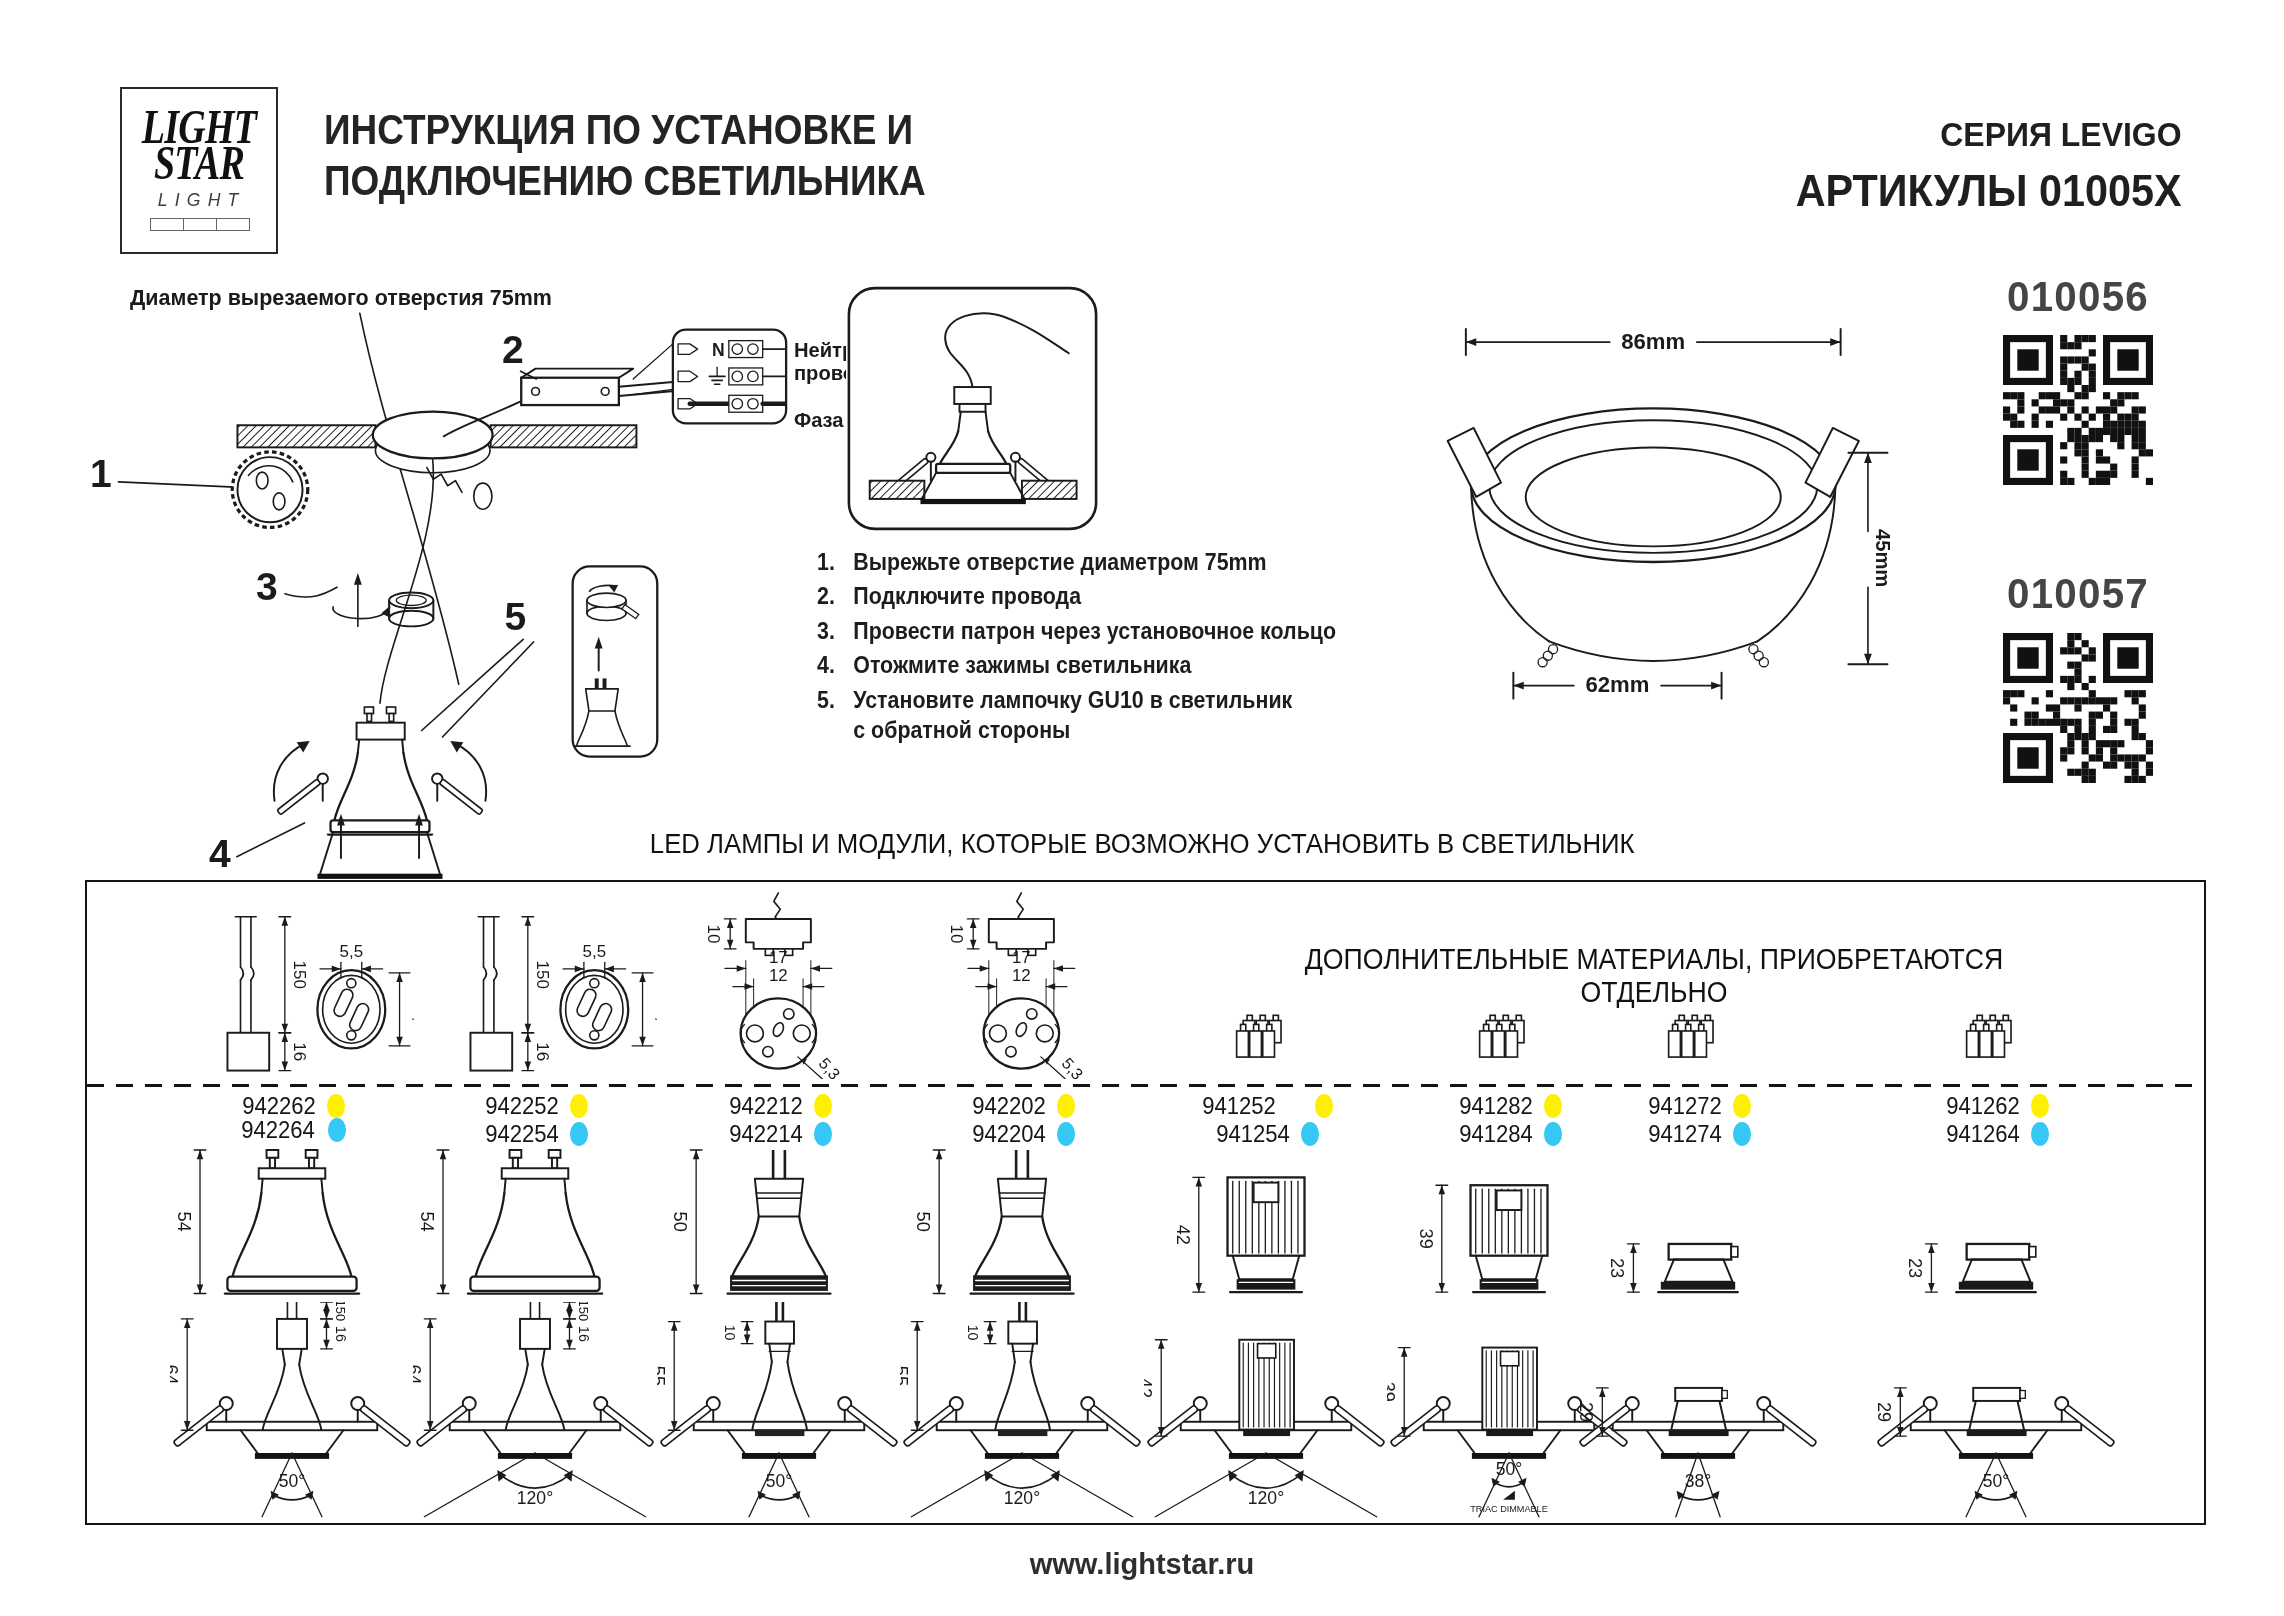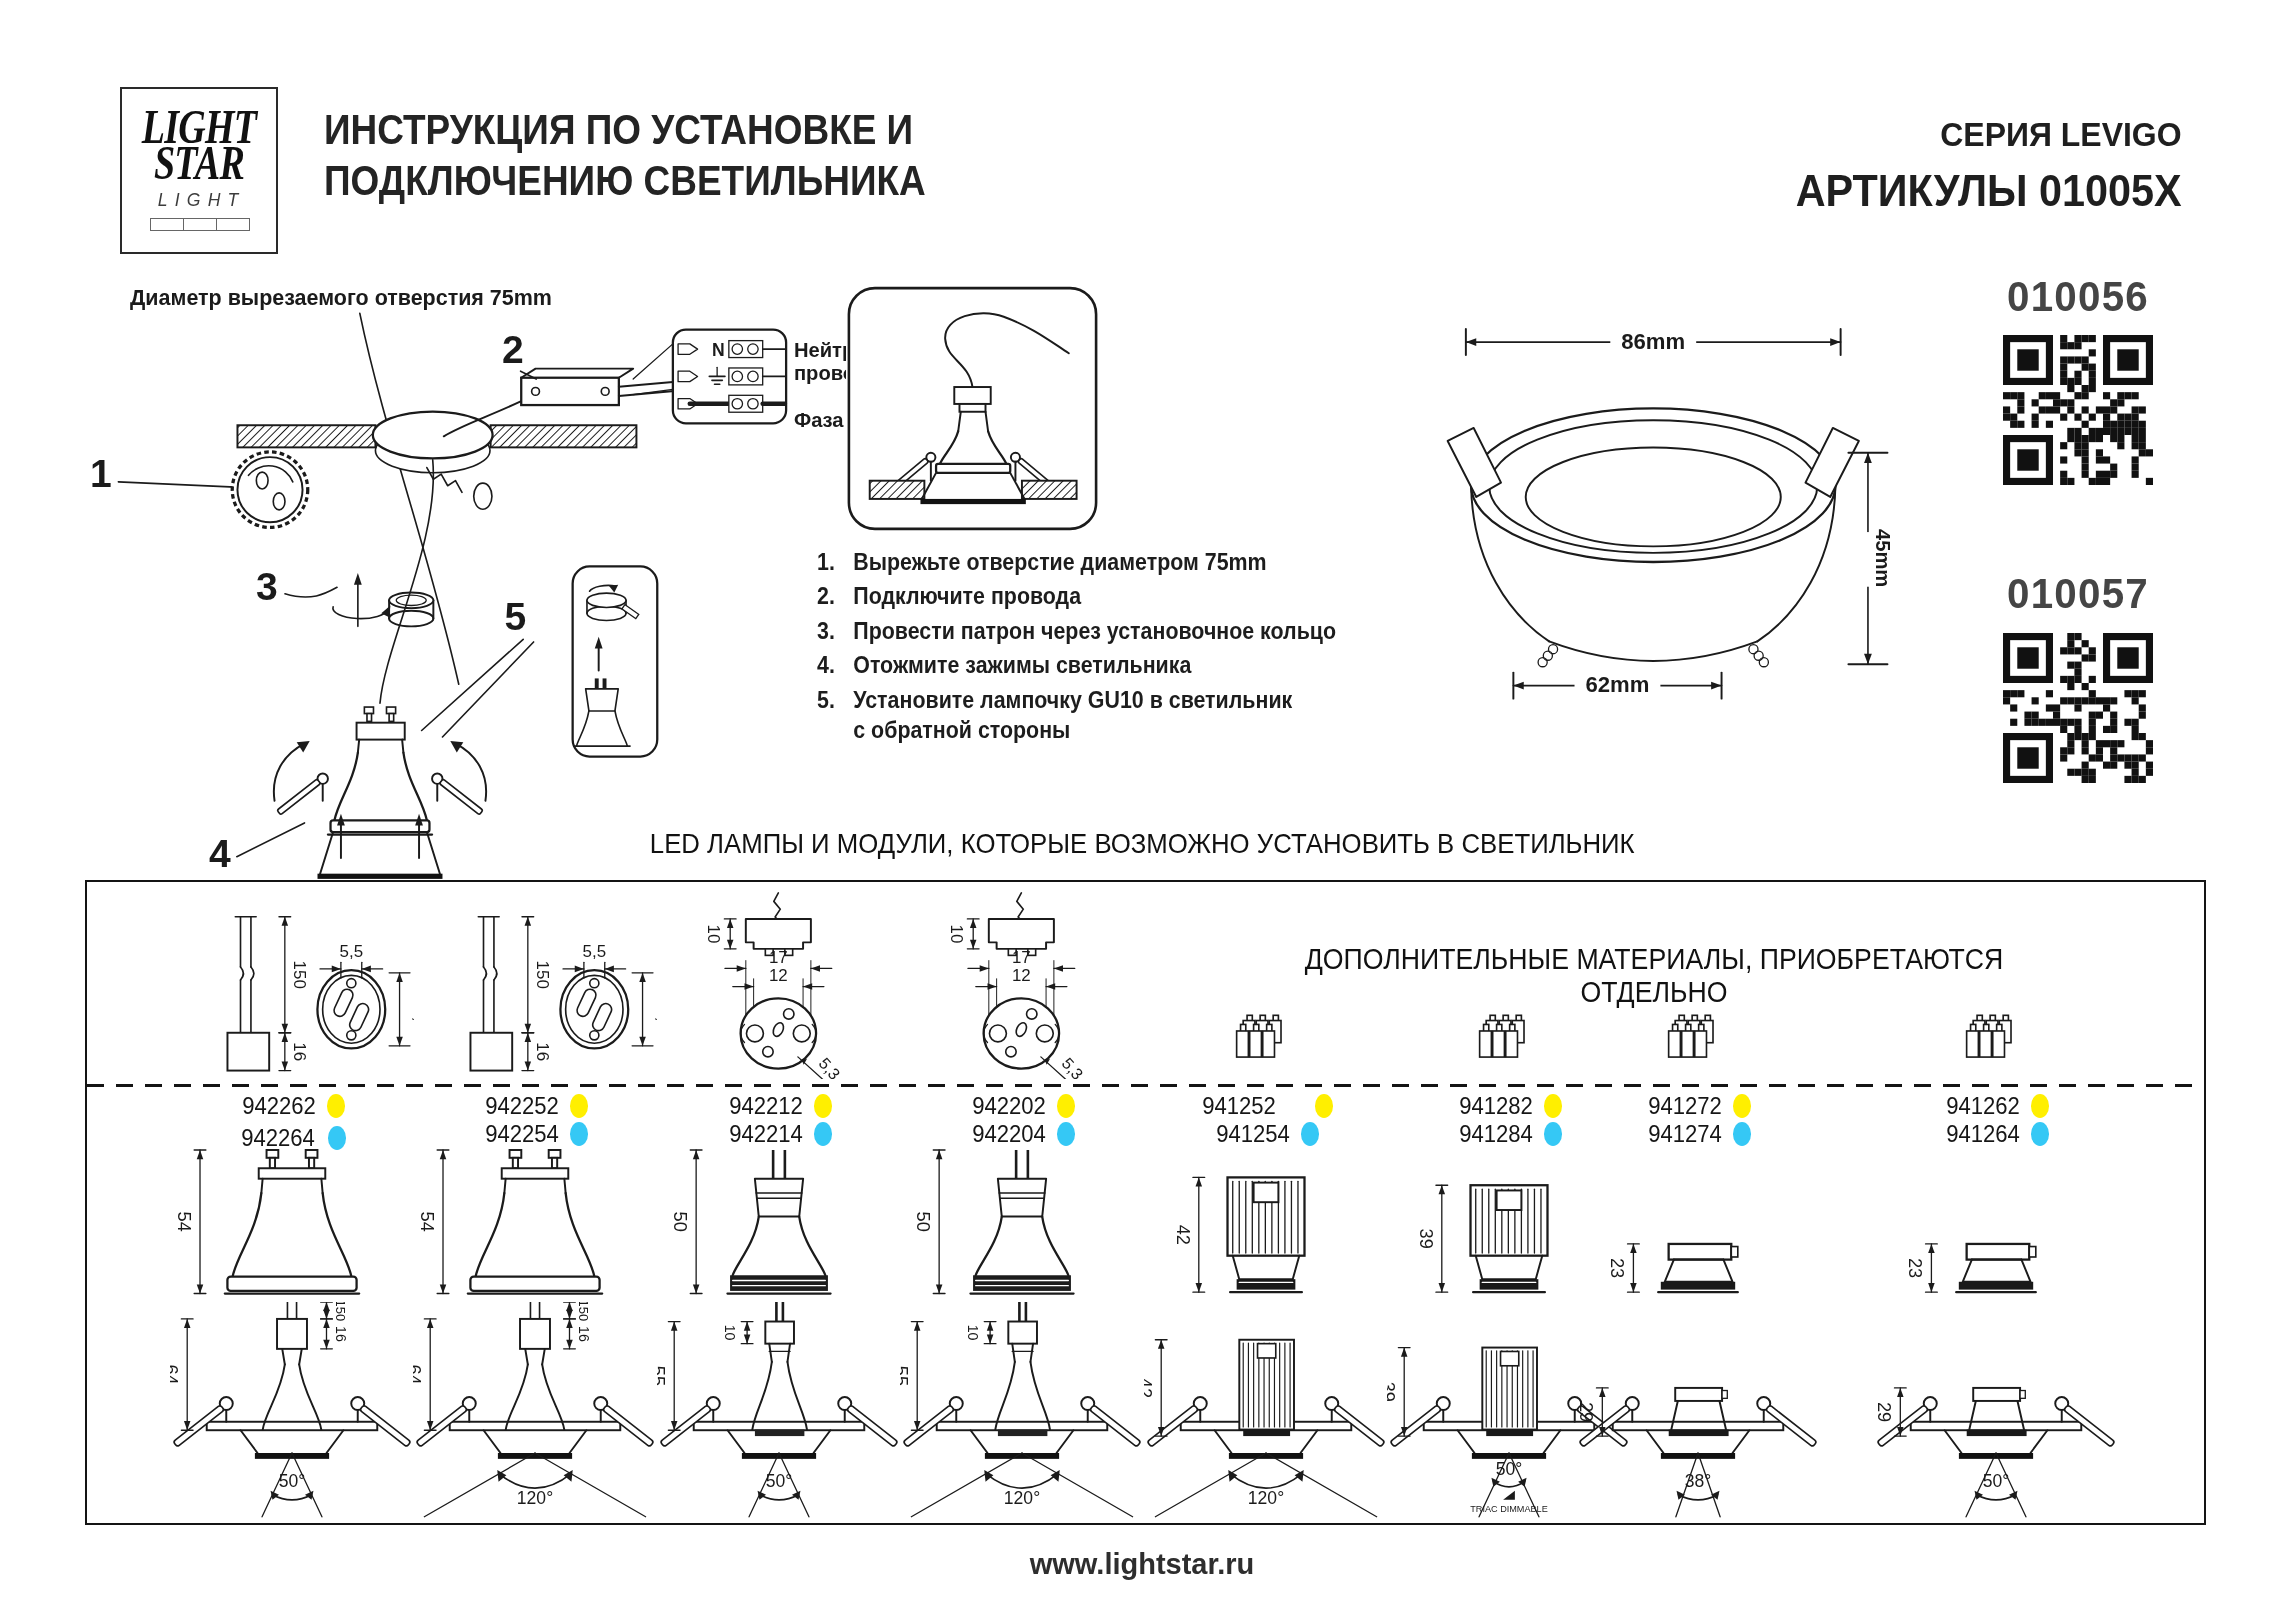--- a/index.html
+++ b/index.html
@@ -598,21 +598,21 @@
             <line x1="352" y1="104" x2="352" y2="216" stroke="#1b1b1b" stroke-width="2" stroke-linecap="round"></line>
             <polygon points="352,104 347,118 357,118" fill="#1b1b1b"></polygon>
             <polygon points="352,216 347,202 357,202" fill="#1b1b1b"></polygon>
             <text x="374" y="160" font-size="26" text-anchor="middle" transform="rotate(90 374 160)">ø27,5</text>
           </svg>
         </div>
         <div class="code-row" style="top: 212px;">
           <span class="code">942262</span>
           <span class="dot" style="background:#ffef00"></span>
         </div>
-        <div class="code-row" style="top: 244px; gap: 9px;">
+        <div class="code-row" style="top: 236px; gap: 9px;">
           <span class="code">942264</span>
           <span class="dot" style="background:#35c8f5"></span>
         </div>
         <div class="abs" style="left: 0px; top: 266px;">
           <svg width="244" height="160" viewBox="0 0 374 245">
             <rect x="148" y="6" width="18" height="12" rx="0" stroke="#1b1b1b" stroke-width="3" fill="#fff"></rect>
             <rect x="153" y="18" width="8" height="16" rx="0" stroke="#1b1b1b" stroke-width="3" fill="#fff"></rect>
             <rect x="208" y="6" width="18" height="12" rx="0" stroke="#1b1b1b" stroke-width="3" fill="#fff"></rect>
             <rect x="213" y="18" width="8" height="16" rx="0" stroke="#1b1b1b" stroke-width="3" fill="#fff"></rect>
             <rect x="136" y="34" width="102" height="16" rx="0" stroke="#1b1b1b" stroke-width="3" fill="#fff"></rect>

